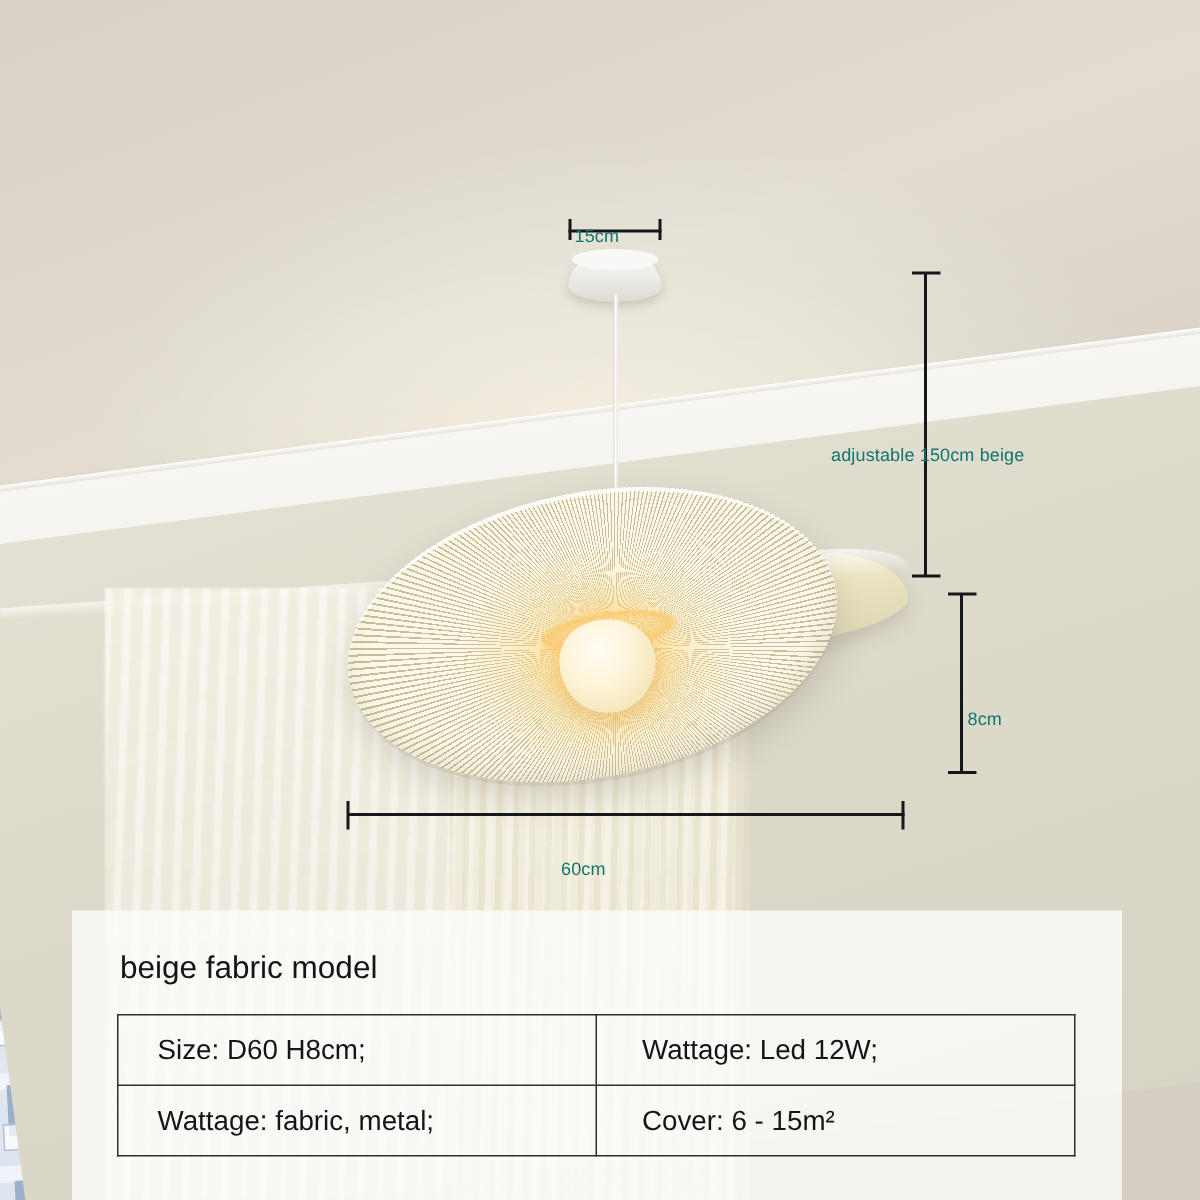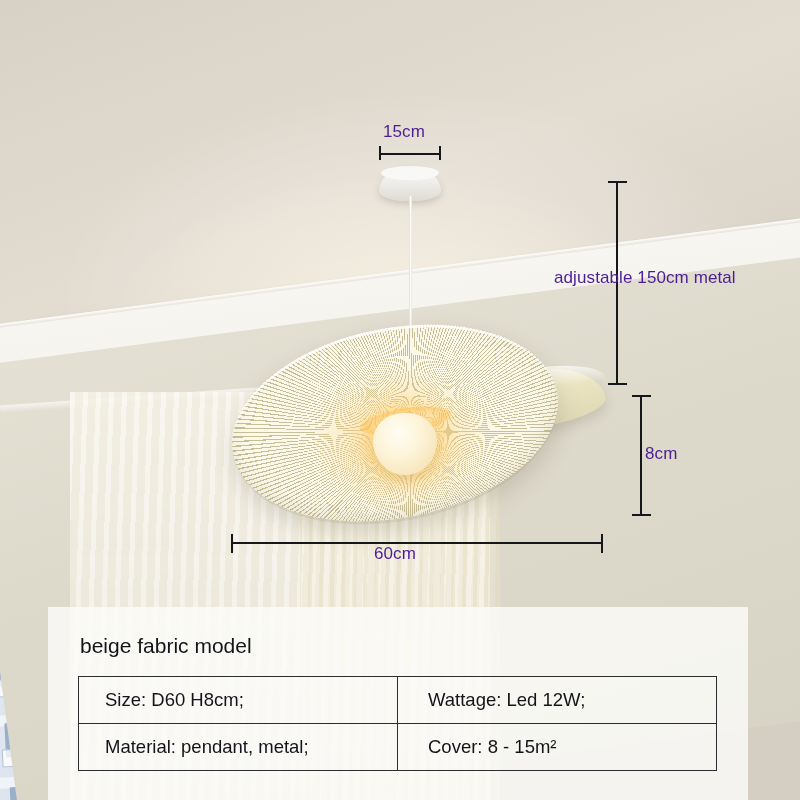--- a/index.html
+++ b/index.html
@@ -151,21 +151,21 @@
   .globe-ring{
     position:absolute;left:359px;top:408px;width:93px;height:26px;
     border-radius:50%;
     background:radial-gradient(ellipse at center, rgba(255,195,85,.0) 40%, rgba(255,190,80,.55) 62%, rgba(255,190,80,0) 78%);
     transform:rotate(-9deg);
   }
 
   
   .dim-line{position:absolute;background:#16171a;}
   .dim-label{
-    position:absolute;color:#4c1d95;font-size:17px;letter-spacing:.1px;white-space:nowrap;
+    position:absolute;color:#0f766e;font-size:12px;letter-spacing:.1px;white-space:nowrap;margin-top:28px;
   }
 
   
   .info-panel{
     position:absolute;left:48px;top:607px;width:700px;height:193px;
     background:rgba(252,252,250,.80);
   }
   .info-title{
     position:absolute;left:32px;top:27px;font-size:21px;color:#14151a;white-space:nowrap;
   }
@@ -236,21 +236,21 @@
   <div class="globe"></div>
 
   <div class="dim-line" style="left:379px;top:153px;width:62px;height:2px"></div>
   <div class="dim-line" style="left:379px;top:146px;width:2px;height:14px"></div>
   <div class="dim-line" style="left:439px;top:146px;width:2px;height:14px"></div>
   <div class="dim-label" style="left:383px;top:122px">15cm</div>
 
   <div class="dim-line" style="left:616px;top:182px;width:2px;height:202px"></div>
   <div class="dim-line" style="left:608px;top:181px;width:19px;height:2px"></div>
   <div class="dim-line" style="left:608px;top:383px;width:19px;height:2px"></div>
-  <div class="dim-label" style="left:554px;top:268px">adjustable 150cm metal</div>
+  <div class="dim-label" style="left:554px;top:268px">adjustable 150cm beige</div>
 
   <div class="dim-line" style="left:640px;top:396px;width:2px;height:120px"></div>
   <div class="dim-line" style="left:632px;top:395px;width:19px;height:2px"></div>
   <div class="dim-line" style="left:632px;top:514px;width:19px;height:2px"></div>
   <div class="dim-label" style="left:645px;top:444px">8cm</div>
 
   <div class="dim-line" style="left:232px;top:542px;width:371px;height:2px"></div>
   <div class="dim-line" style="left:231px;top:534px;width:2px;height:19px"></div>
   <div class="dim-line" style="left:601px;top:534px;width:2px;height:19px"></div>
   <div class="dim-label" style="left:374px;top:544px">60cm</div>
@@ -258,20 +258,20 @@
   <div class="info-panel">
     <div class="info-title">beige fabric model</div>
 
     <table class="spec-table">
       <tbody>
         <tr>
           <td>Size: D60 H8cm;</td>
           <td class="right-cell">Wattage: Led 12W;</td>
         </tr>
         <tr>
-          <td>Material: pendant, metal;</td>
-          <td class="right-cell">Cover: 8 - 15m²</td>
+          <td>Wattage: fabric, metal;</td>
+          <td class="right-cell">Cover: 6 - 15m²</td>
         </tr>
       </tbody>
     </table>
   </div>
 
 </div>
 
 </body></html>

